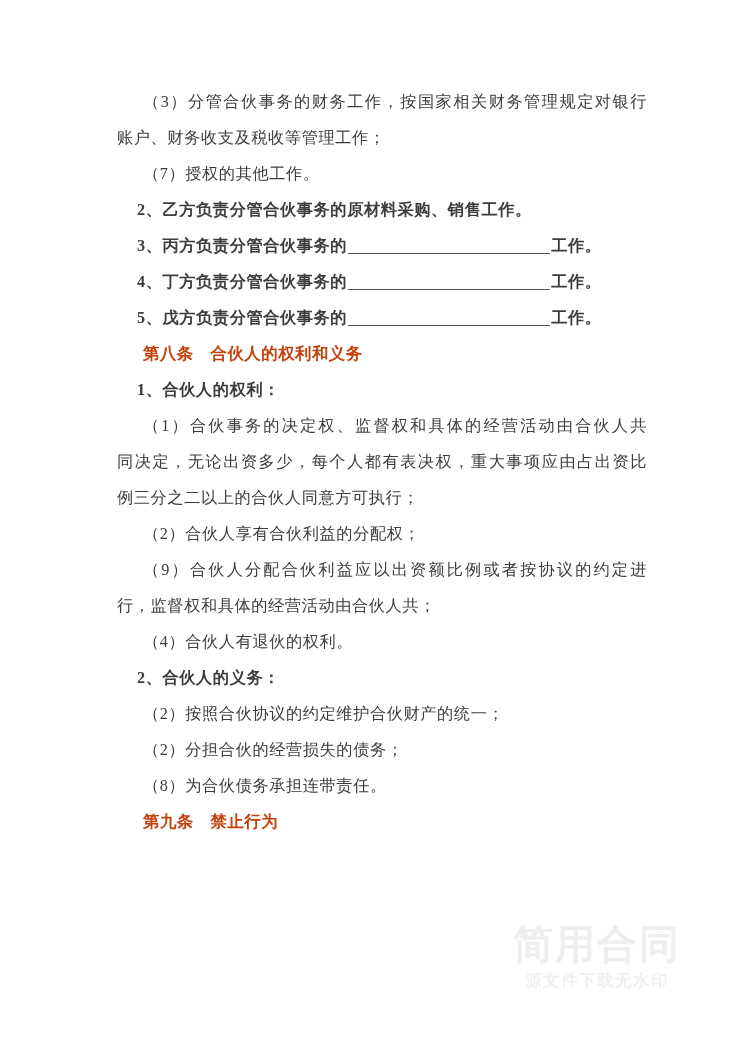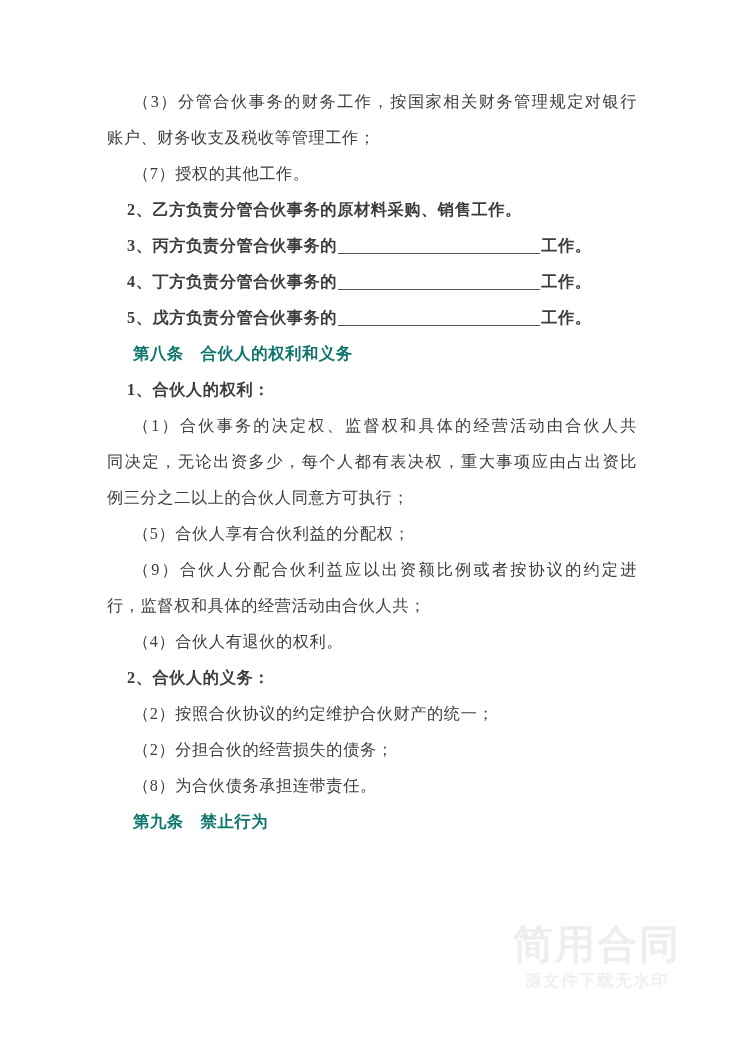--- a/index.html
+++ b/index.html
@@ -21,21 +21,21 @@
     left: 0;
     top: 0;
     width: 742px;
     height: 1049px;
     background: #ffffff;
   }
 
   
   #doc-body {
     position: absolute;
-    left: 107px;
+    left: 117px;
     top: 84px;
     width: 530px;
   }
 
   .line {
     font-size: 16.2px;
     line-height: 36px;
     letter-spacing: 0.6px;
     color: #3d3d3d;
     white-space: nowrap;
@@ -54,21 +54,21 @@
   .justify {
     white-space: normal;
     text-align: justify;
     text-align-last: justify;
   }
 
   .heading {
     font-size: 16.4px;
     line-height: 36px;
     font-weight: bold;
-    color: #0f766e;
+    color: #c2410c;
     padding-left: 26px;
     letter-spacing: 0.5px;
     white-space: pre;
   }
 
   .blank-fill {
     display: inline-block;
     width: 202px;
     border-bottom: 1.3px solid #555555;
     vertical-align: -3px;
@@ -115,21 +115,21 @@
       <div class="line indent">（7）授权的其他工作。</div>
       <div class="line indent-num">2、乙方负责分管合伙事务的原材料采购、销售工作。</div>
       <div class="line indent-num"><span>3、丙方负责分管合伙事务的</span><span class="blank-fill"></span><span>工作。</span></div>
       <div class="line indent-num"><span>4、丁方负责分管合伙事务的</span><span class="blank-fill"></span><span>工作。</span></div>
       <div class="line indent-num"><span>5、戊方负责分管合伙事务的</span><span class="blank-fill"></span><span>工作。</span></div>
       <div class="heading">第八条　合伙人的权利和义务</div>
       <div class="line indent-num">1、合伙人的权利：</div>
       <div class="line indent justify">（1）合伙事务的决定权、监督权和具体的经营活动由合伙人共</div>
       <div class="line justify">同决定，无论出资多少，每个人都有表决权，重大事项应由占出资比</div>
       <div class="line ">例三分之二以上的合伙人同意方可执行；</div>
-      <div class="line indent">（5）合伙人享有合伙利益的分配权；</div>
+      <div class="line indent">（2）合伙人享有合伙利益的分配权；</div>
       <div class="line indent justify">（9）合伙人分配合伙利益应以出资额比例或者按协议的约定进</div>
       <div class="line ">行，监督权和具体的经营活动由合伙人共；</div>
       <div class="line indent">（4）合伙人有退伙的权利。</div>
       <div class="line indent-num">2、合伙人的义务：</div>
       <div class="line indent">（2）按照合伙协议的约定维护合伙财产的统一；</div>
       <div class="line indent">（2）分担合伙的经营损失的债务；</div>
       <div class="line indent">（8）为合伙债务承担连带责任。</div>
       <div class="heading">第九条　禁止行为</div>
     </div>
 

